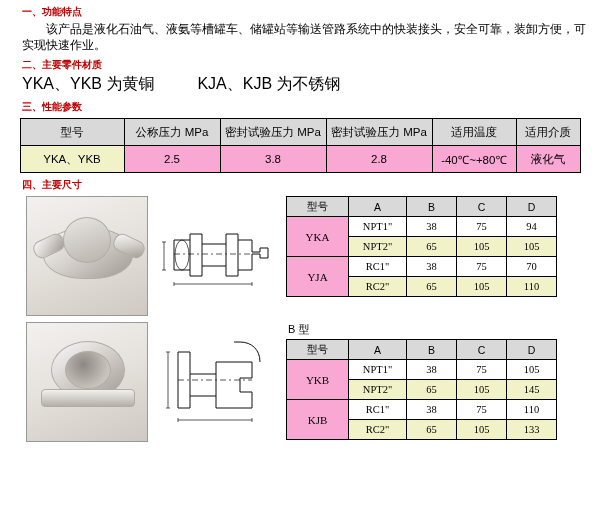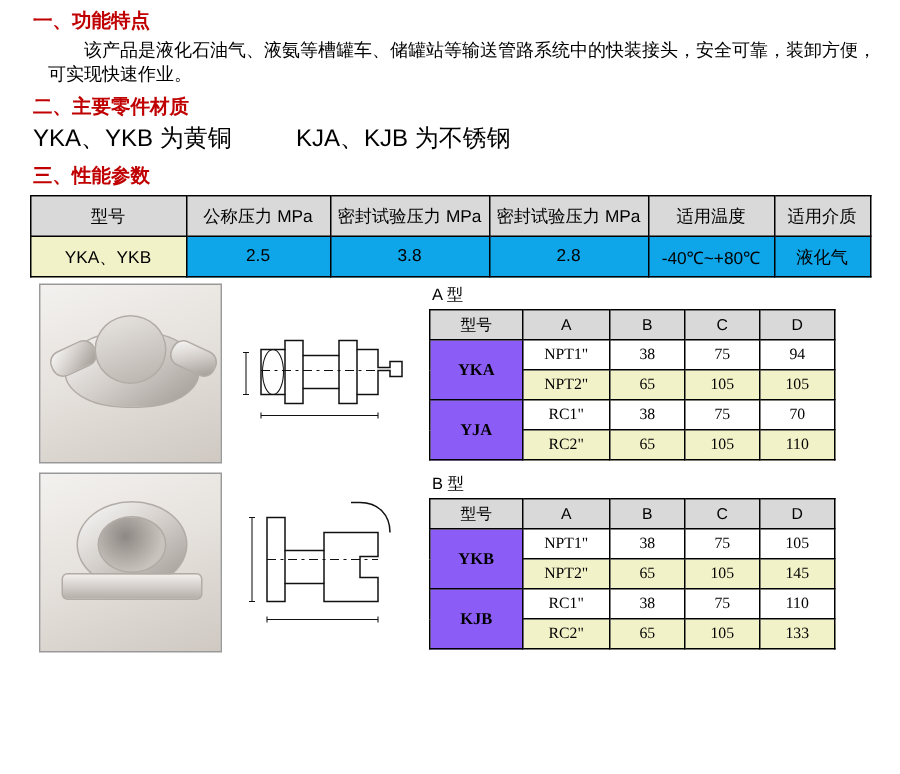--- a/index.html
+++ b/index.html
@@ -27,28 +27,28 @@
     font-family: "Liberation Serif", serif;
     font-weight: bold;
     font-size: 19px;
     letter-spacing: 0px;
     margin: 10px 0 6px 0;
     color: #000;
   }
   .section-head {
     color: #c00000;
     font-weight: bold;
-    font-size: 13px;
+    font-size: 10px;
     font-family: Liberation Sans, sans-serif;
     margin: 5px 0 2px 14px;
   }
   .para {
     font-size: 12px;
     line-height: 16px;
-    margin: 0 6px 0 24px;
+    margin: 0 6px 0 14px;
     text-indent: 0;
     font-family: "Liberation Sans", sans-serif;
   }
   .para.indent {
     text-indent: 24px;
   }
   .material-line {
     font-size: 16px;
     margin: 1px 0 0 14px;
   }
@@ -70,21 +70,21 @@
     font-size: 11.5px;
     height: 26px;
     font-family: "Liberation Sans", sans-serif;
     padding: 0 2px;
   }
   table.perf thead th {
     background: #d9d9d9;
     font-weight: normal;
   }
   table.perf tbody td {
-    background: #0ea5e9;
+    background: #f9a8d4;
   }
   table.perf tbody td.first {
     background: #f2f2c9;
   }
 
   
   .dim-wrap {
     margin-top: 4px;
     position: relative;
     height: 248px;
@@ -174,23 +174,22 @@
     font-family: "Liberation Serif", serif;
     padding: 0;
   }
   table.dim thead th {
     background: #d9d9d9;
     font-weight: normal;
     font-family: "Liberation Sans", sans-serif;
     font-size: 10.5px;
   }
   table.dim td.model {
-    background: #8b5cf6;
+    background: #f9a8d4;
     font-size: 11px;
-    font-weight: bold;
   }
   table.dim td.val {
     background: #f2f2c9;
   }
   table.dim td.valw {
     background: #ffffff;
   }
 </style>
 </head>
 <body>
@@ -234,20 +233,21 @@
         <td class="first">YKA、YKB</td>
         <td>2.5</td>
         <td>3.8</td>
         <td>2.8</td>
         <td>-40℃~+80℃</td>
         <td>液化气</td>
       </tr>
     </tbody>
   </table>
 
+  <div class="section-head">四、主要尺寸</div>
 
   <div class="dim-wrap">
 
     <div class="row-block">
 
       <div class="photo p1">
         <div class="blob b1"></div>
         <div class="blob b3"></div>
         <div class="blob b4"></div>
         <div class="blob b2"></div>
@@ -265,21 +265,20 @@
             <path d="M8 46 L8 74" stroke-width="0.7"></path>
             <path d="M6 46 L10 46 M6 74 L10 74" stroke-width="0.7"></path>
             <path d="M18 88 L96 88" stroke-width="0.7"></path>
             <path d="M18 86 L18 90 M96 86 L96 90" stroke-width="0.7"></path>
             <ellipse cx="26" cy="59" rx="7" ry="15" stroke-width="0.7"></ellipse>
           </g>
         </svg>
       </div>
 
       <div class="dim-tables">
-        <div class="type-label">A 型</div>
         <table class="dim">
           <colgroup>
             <col style="width:62px">
               <col style="width:58px">
               <col style="width:50px">
               <col style="width:50px">
               <col style="width:50px">
           </colgroup>
           <thead>
             <tr>

